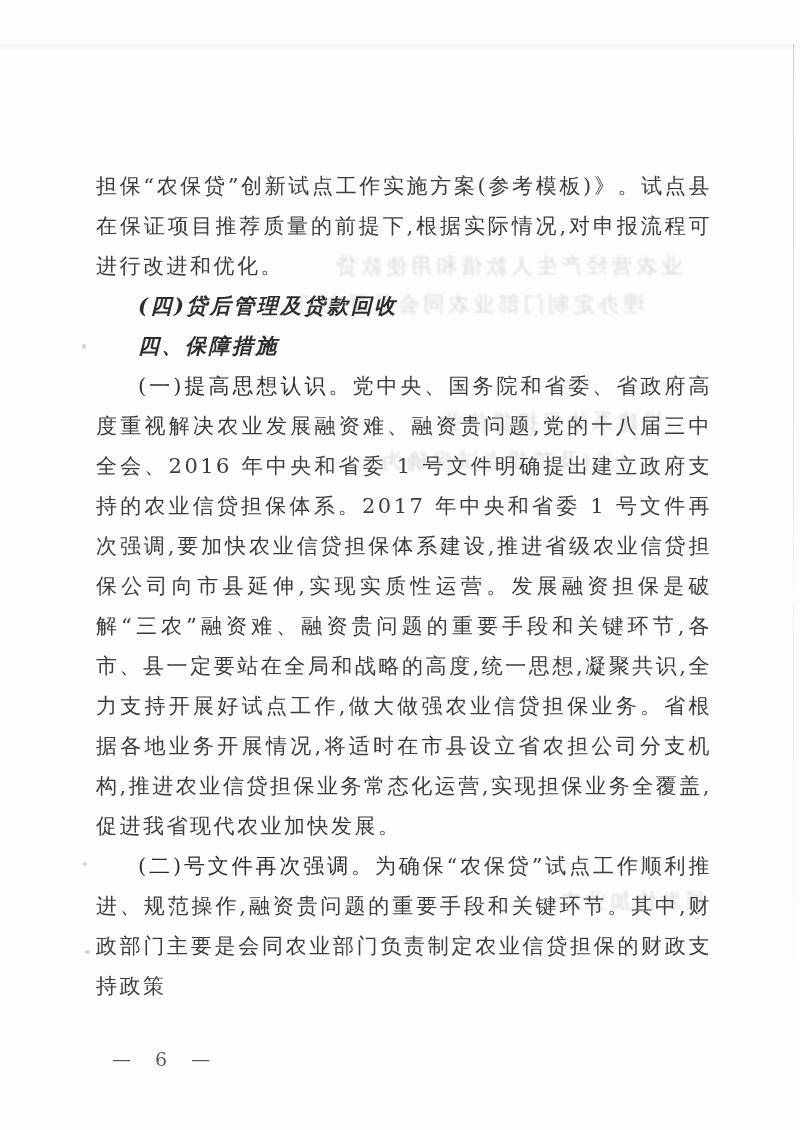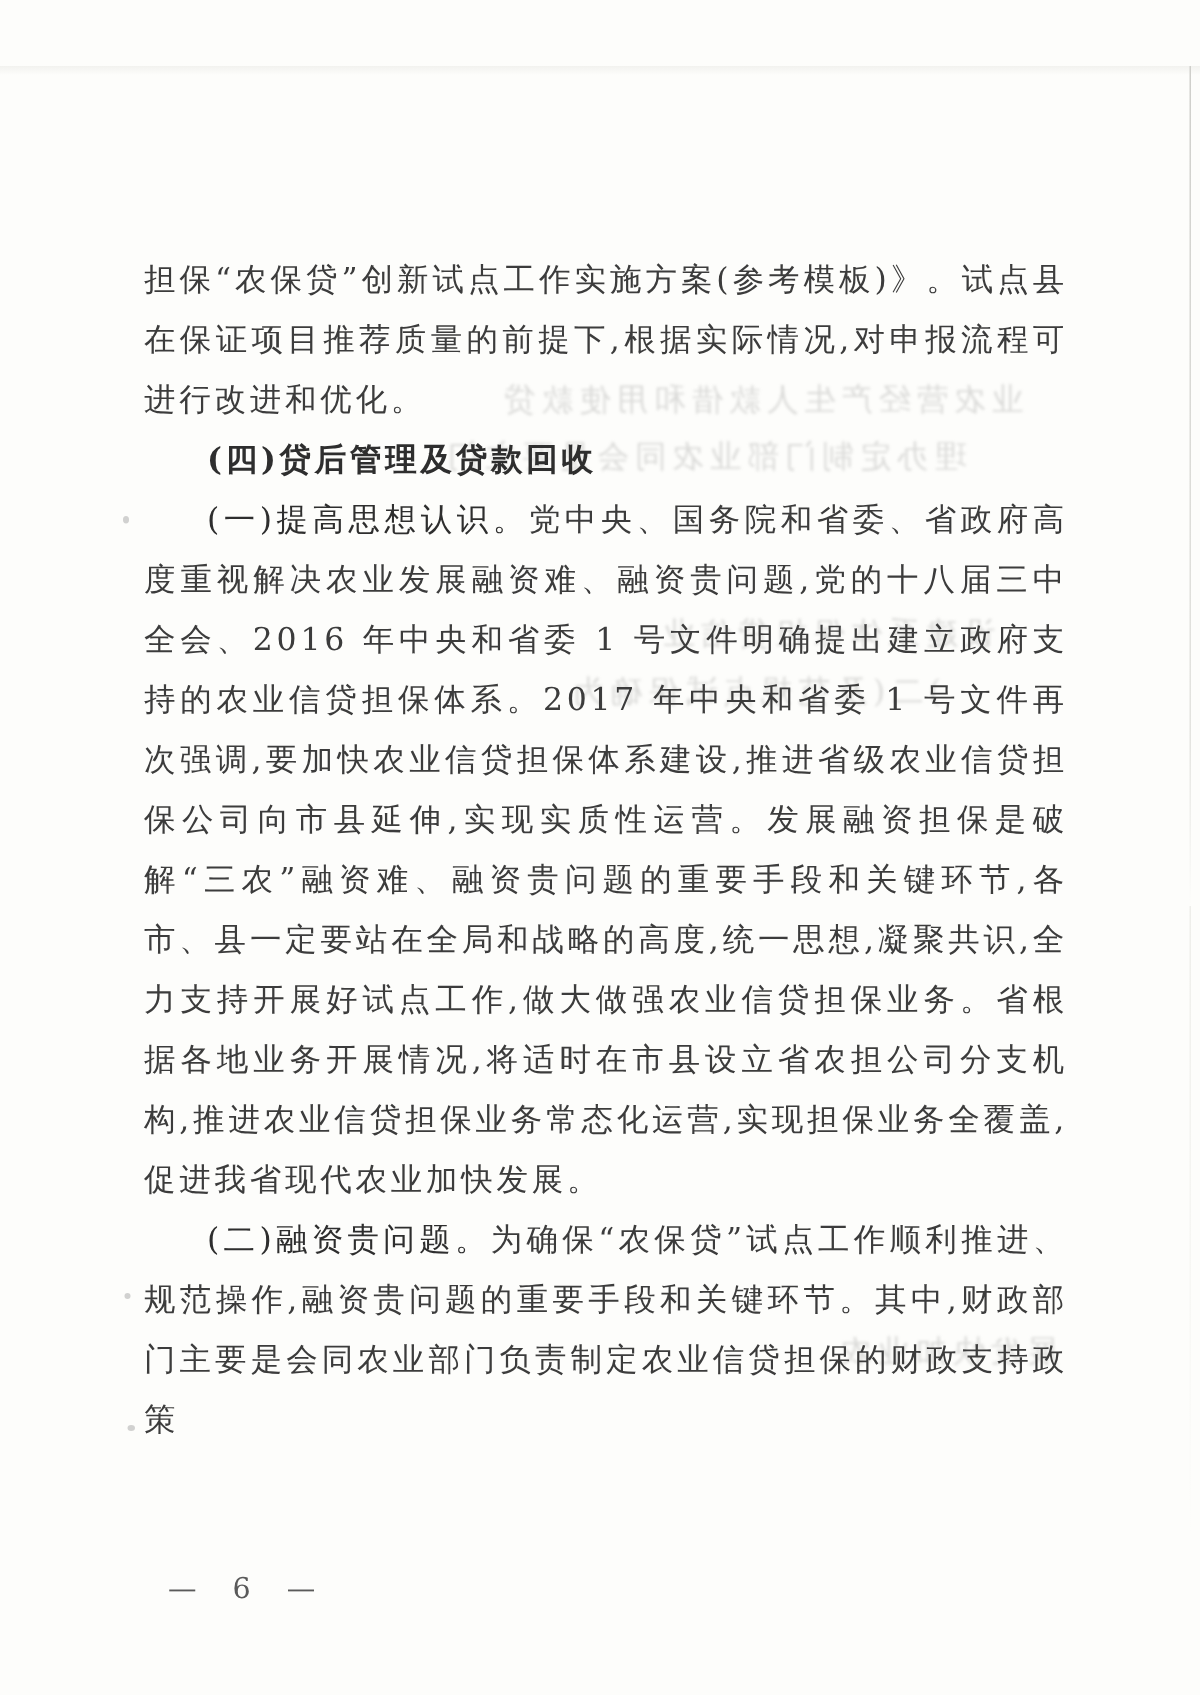--- a/index.html
+++ b/index.html
@@ -29,21 +29,21 @@
     position: absolute; left: 96px; top: 122px;
     width: 616px;
     color: #3c3c3c;
     font-size: 21px;
     line-height: 40px;
     letter-spacing: 2.5px;
     text-align: justify;
   }
   .content p { margin: 0; }
   .indent { text-indent: 2em; }
-  .heading { font-weight: bold; color: #2e2e2e; }
+  .heading { font-weight: bold; color: #2e2e2e; font-style: italic; }
   .lead { font-weight: normal; color: #2e2e2e; }
   .footer-page-number {
     position: absolute; left: 112px; top: 1004px;
     font-size: 19px; letter-spacing: 9px; color: #5a5a5a;
   }
   .bleed {
     position: absolute;
     transform: scaleX(-1);
     color: rgba(95, 95, 95, 0.22);
     filter: blur(1.1px);
@@ -74,18 +74,19 @@
       <div class="bleed" style="left: 556px; top: 843px;">展发快加业农</div>
     </div>
 
   <div class="speck" style="left:82px; top:300px; width:4px; height:5px;"></div>
   <div class="speck" style="left:83px; top:818px; width:4px; height:4px;"></div>
   <div class="speck" style="left:85px; top:906px; width:5px; height:4px;"></div>
 
   <div class="content">
       <p class="body-para"><span class="rest">担保“农保贷”创新试点工作实施方案(参考模板)》。试点县在保证项目推荐质量的前提下,根据实际情况,对申报流程可进行改进和优化。</span></p>
       <p class="heading indent"><span class="rest">(四)贷后管理及贷款回收</span></p>
+      <p class="heading indent"><span class="rest">四、保障措施</span></p>
       <p class="body-para indent"><span class="lead">(一)提高思想认识。</span><span class="rest">党中央、国务院和省委、省政府高度重视解决农业发展融资难、融资贵问题,党的十八届三中全会、2016 年中央和省委 1 号文件明确提出建立政府支持的农业信贷担保体系。2017 年中央和省委 1 号文件再次强调,要加快农业信贷担保体系建设,推进省级农业信贷担保公司向市县延伸,实现实质性运营。发展融资担保是破解“三农”融资难、融资贵问题的重要手段和关键环节,各市、县一定要站在全局和战略的高度,统一思想,凝聚共识,全力支持开展好试点工作,做大做强农业信贷担保业务。省根据各地业务开展情况,将适时在市县设立省农担公司分支机构,推进农业信贷担保业务常态化运营,实现担保业务全覆盖,促进我省现代农业加快发展。</span></p>
-      <p class="body-para indent"><span class="lead">(二)融资贵问题。</span><span class="rest">为确保“农保贷”试点工作顺利推进、规范操作,融资贵问题的重要手段和关键环节。其中,财政部门主要是会同农业部门负责制定农业信贷担保的财政支持政策</span></p>
+      <p class="body-para indent"><span class="lead">(二)号文件再次强调。</span><span class="rest">为确保“农保贷”试点工作顺利推进、规范操作,融资贵问题的重要手段和关键环节。其中,财政部门主要是会同农业部门负责制定农业信贷担保的财政支持政策</span></p>
     </div>
 
   <div class="footer-page-number">— 6 —</div>
 </div>
 
 </body></html>

